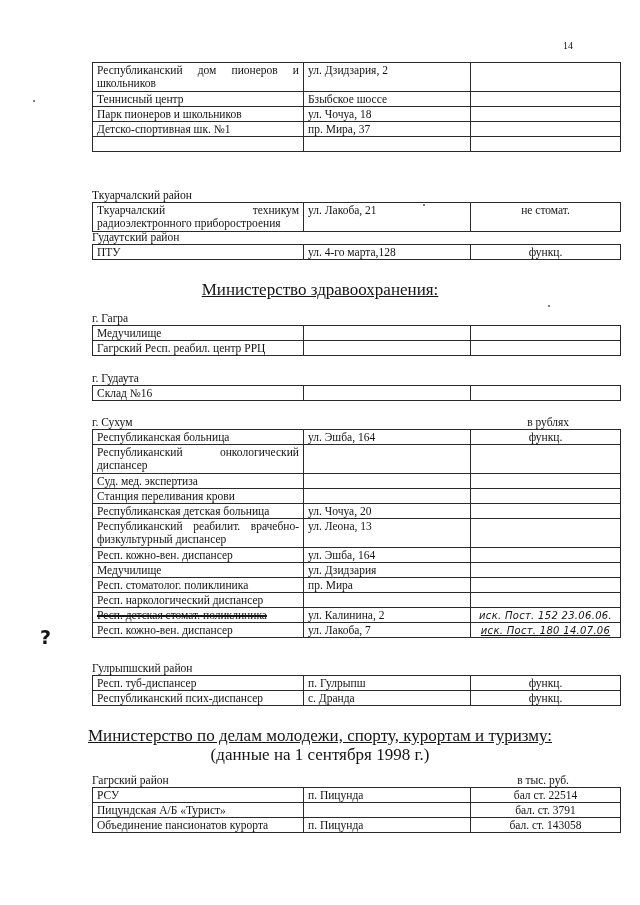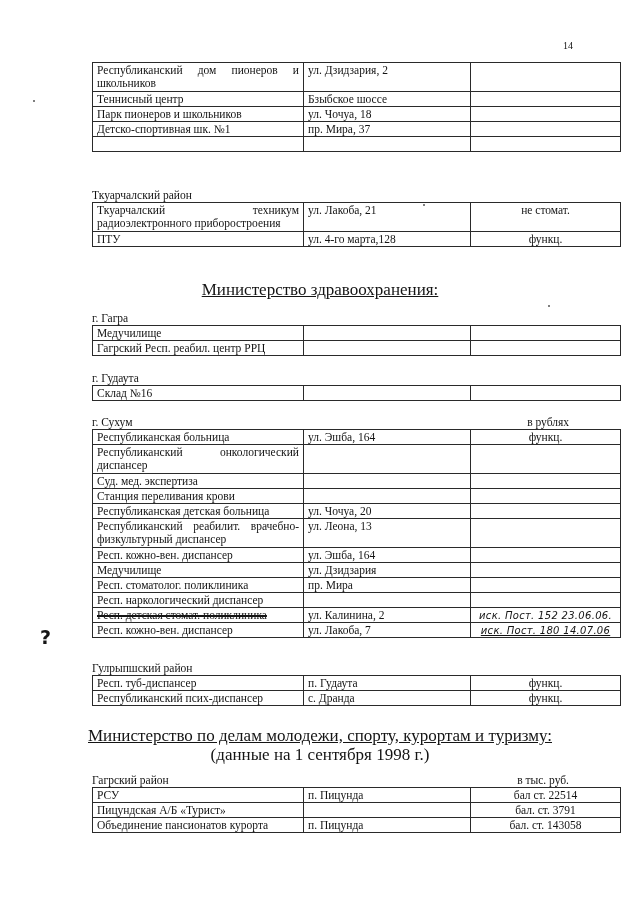--- a/index.html
+++ b/index.html
@@ -67,20 +67,21 @@
         <tr>
       <td class="c1" style="height:27px;">Ткуарчалский техникум радиоэлектронного приборостроения</td>
       <td class="c2">ул. Лакоба, 21</td>
       <td class="c3">не стомат.</td>
     </tr>
   </tbody>
     </table>
 </div>
 
 <div class="block" style="top:231px;">
+  <div class="section-label">Гудаутский район</div>
   <table class="dt">
     <tbody>
         <tr>
       <td class="c1">ПТУ</td>
       <td class="c2">ул. 4-го марта,128</td>
       <td class="c3">функц.</td>
     </tr>
   </tbody>
     </table>
 </div>
@@ -190,21 +191,21 @@
 </div>
 
 <div class="margin-mark">?</div>
 
 <div class="block" style="top:662px;">
   <div class="section-label">Гулрыпшский район</div>
   <table class="dt">
     <tbody>
         <tr>
       <td class="c1">Респ. туб-диспансер</td>
-      <td class="c2">п. Гудаута</td>
+      <td class="c2">п. Гулрыпш</td>
       <td class="c3">функц.</td>
     </tr>
     <tr>
       <td class="c1">Республиканский псих-диспансер</td>
       <td class="c2">с. Дранда</td>
       <td class="c3">функц.</td>
     </tr>
   </tbody>
     </table>
 </div>

